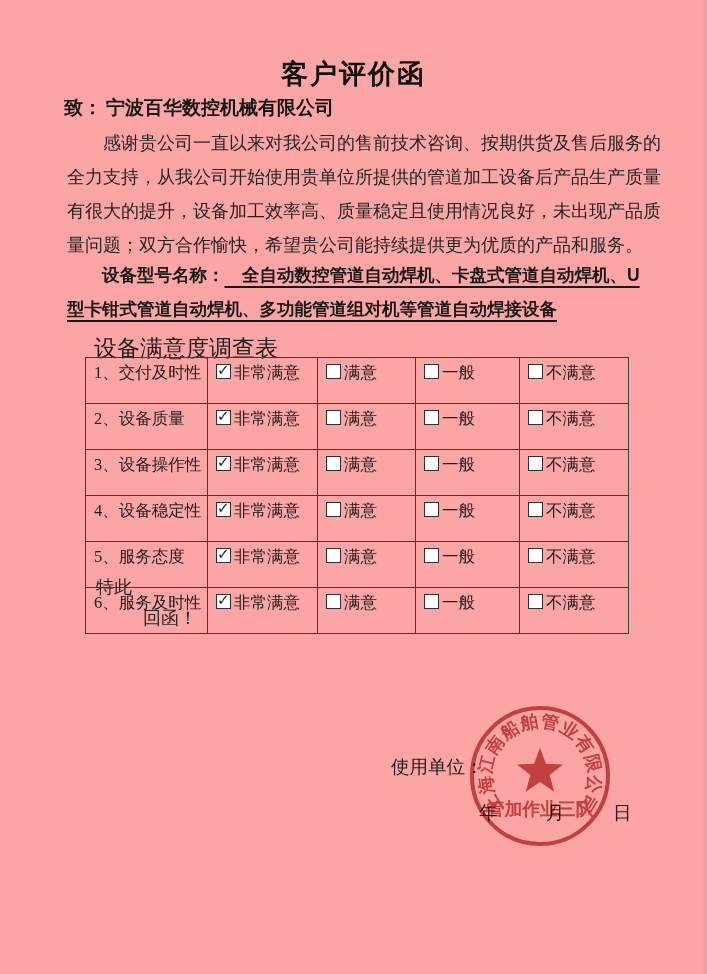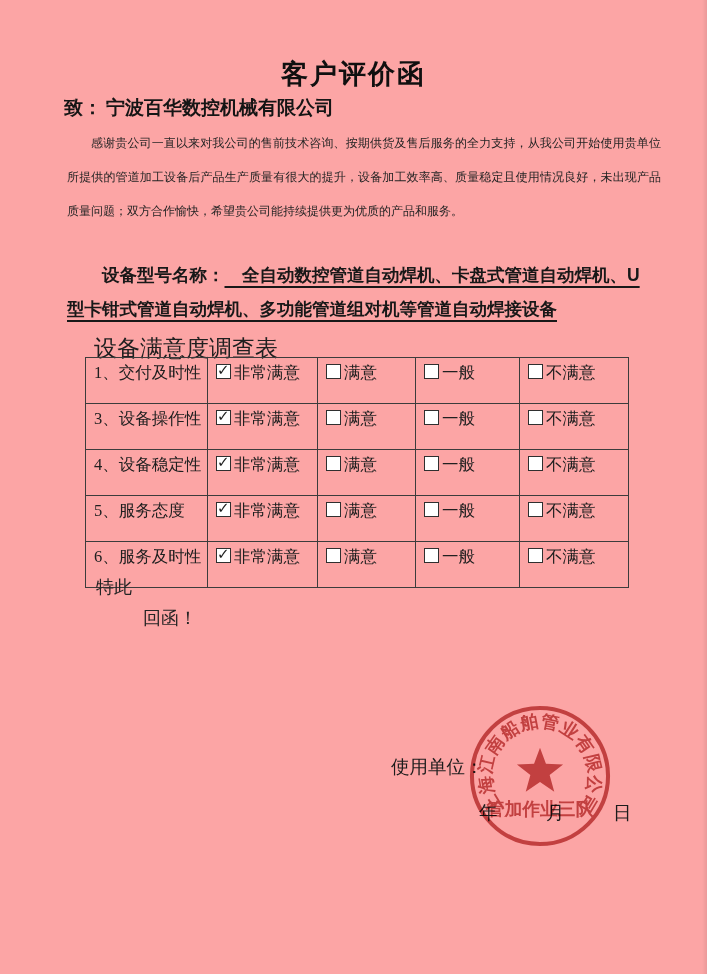--- a/index.html
+++ b/index.html
@@ -16,21 +16,21 @@
   .title{
     position:absolute; top:56px; left:0; width:100%; text-align:center;
     font-size:27px; font-weight:bold; letter-spacing:2px; color:#101010; margin:0;
   }
   .salutation{
     position:absolute; top:95px; left:64px; font-size:19px; font-weight:bold; color:#151515;text-align:center;
   }
   .salutation .sal-label{ margin-right:4px; }
   .body-par{
     position:absolute; top:126px; left:67px; width:594px; margin:0;
-    font-size:12px; line-height:34px; text-align:justify; text-indent:2em; color:#242424;
+    font-size:18px; line-height:34px; text-align:justify; text-indent:2em; color:#242424;
   }
   .model-par{
     position:absolute; top:258px; left:67px; width:594px; margin:0;
     font-family:"Liberation Sans","DejaVu Sans",sans-serif; font-weight:bold;
     font-size:17.5px; line-height:34px; text-indent:2em; color:#181818;
   }
   .model-par .uline{
     text-decoration:underline; text-underline-offset:5px; text-decoration-thickness:1.5px;
   }
   .survey-title{
@@ -99,20 +99,27 @@
     </colgroup>
     <tbody>
       <tr>
         <td class="lbl">1、交付及时性</td>
         <td class="opt"><span class="cb checked"></span><span>非常满意</span></td>
         <td class="opt"><span class="cb"></span><span>满意</span></td>
         <td class="opt"><span class="cb"></span><span>一般</span></td>
         <td class="opt"><span class="cb"></span><span>不满意</span></td>
       </tr>
       <tr>
+        <td class="lbl">2、设备质量</td>
+        <td class="opt"><span class="cb checked"></span><span>非常满意</span></td>
+        <td class="opt"><span class="cb"></span><span>满意</span></td>
+        <td class="opt"><span class="cb"></span><span>一般</span></td>
+        <td class="opt"><span class="cb"></span><span>不满意</span></td>
+      </tr>
+      <tr>
         <td class="lbl">3、设备操作性</td>
         <td class="opt"><span class="cb checked"></span><span>非常满意</span></td>
         <td class="opt"><span class="cb"></span><span>满意</span></td>
         <td class="opt"><span class="cb"></span><span>一般</span></td>
         <td class="opt"><span class="cb"></span><span>不满意</span></td>
       </tr>
       <tr>
         <td class="lbl">4、设备稳定性</td>
         <td class="opt"><span class="cb checked"></span><span>非常满意</span></td>
         <td class="opt"><span class="cb"></span><span>满意</span></td>

